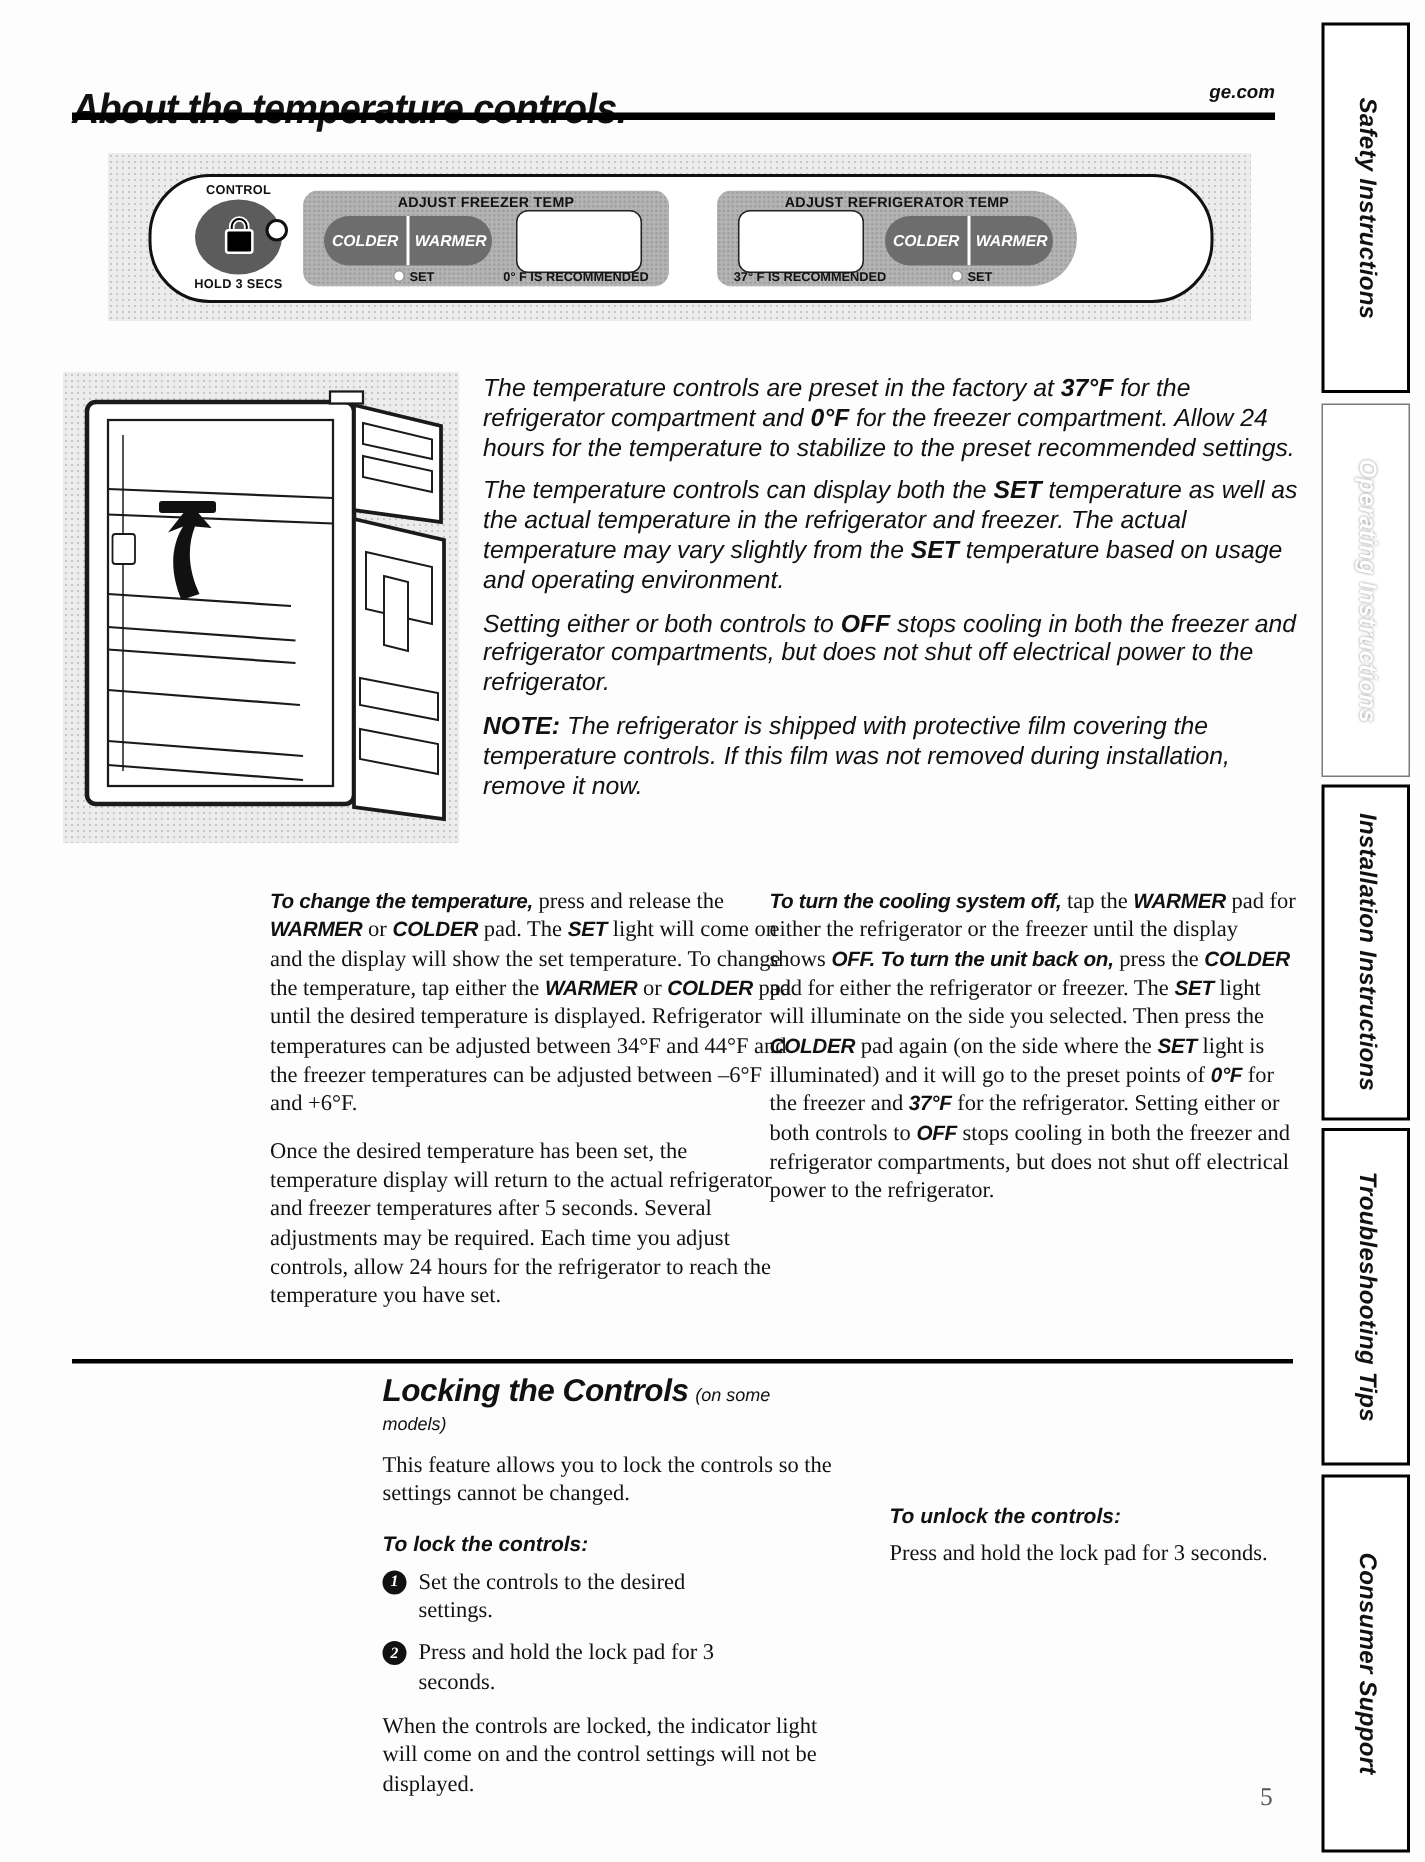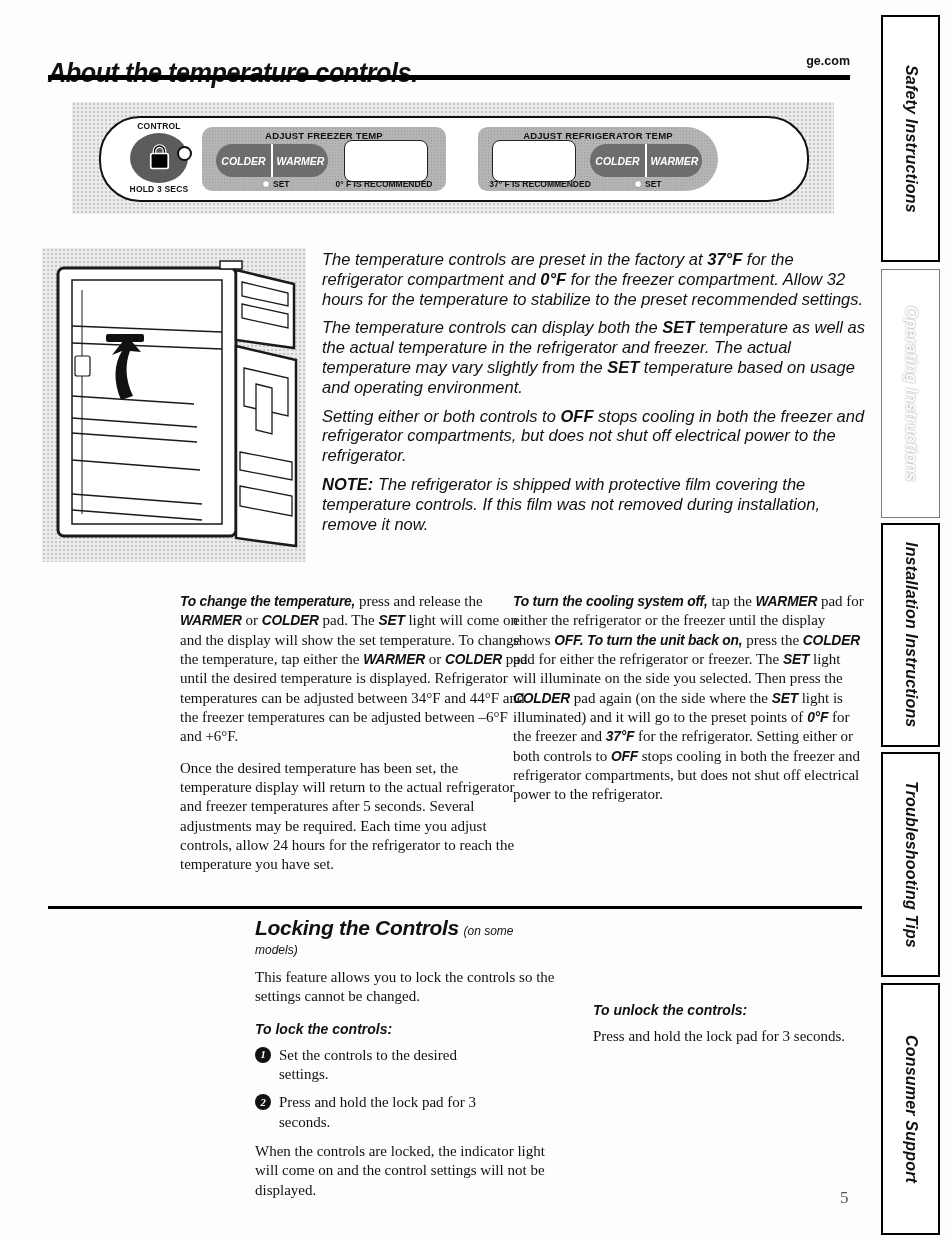--- a/index.html
+++ b/index.html
@@ -12,21 +12,21 @@
   .abs{position:absolute;}
 
   
   .page-title{
     left:48px;top:38px;width:640px;
     font-size:28px;font-weight:700;font-style:italic;letter-spacing:-.5px;
     transform:scaleX(.9);transform-origin:left center;white-space:nowrap;
   }
   .site-link{
     left:48px;top:54px;width:802px;text-align:right;
-    font-size:12.5px;font-weight:700;
+    font-size:12.5px;font-weight:700;font-style:italic;
   }
   .title-rule{left:48px;top:75px;width:802px;height:4.5px;background:#000;}
 
   
   .stipple-light{
     background-color:#ececec;
     background-image:radial-gradient(#c7c7c7 .8px,transparent .9px);
     background-size:4px 4px;
   }
   .stipple-mid{
@@ -212,21 +212,21 @@
       <polygon points="194,98 254,112 254,298 194,290" stroke-width="2.5"></polygon>
       <polygon points="202,120 246,130 246,168 202,158" stroke-width="1.3"></polygon>
       <polygon points="214,136 230,140 230,186 214,182" stroke-width="1.3"></polygon>
       <polygon points="198,204 250,214 250,232 198,222" stroke-width="1.3"></polygon>
       <polygon points="198,238 250,248 250,268 198,258" stroke-width="1.3"></polygon>
     </g>
   </svg>
 </div>
 
 <div class="abs intro">
-  <p><span>The temperature controls are preset in the factory at </span><span class="kw">37°F</span><span> for the refrigerator compartment and </span><span class="kw">0°F</span><span> for the freezer compartment. Allow 32 hours for the temperature to stabilize to the preset recommended settings.</span></p>
+  <p><span>The temperature controls are preset in the factory at </span><span class="kw">37°F</span><span> for the refrigerator compartment and </span><span class="kw">0°F</span><span> for the freezer compartment. Allow 24 hours for the temperature to stabilize to the preset recommended settings.</span></p>
   <p><span>The temperature controls can display both the </span><span class="kw">SET</span><span> temperature as well as the actual temperature in the refrigerator and freezer. The actual temperature may vary slightly from the </span><span class="kw">SET</span><span> temperature based on usage and operating environment.</span></p>
   <p><span>Setting either or both controls to </span><span class="kw">OFF</span><span> stops cooling in both the freezer and refrigerator compartments, but does not shut off electrical power to the refrigerator.</span></p>
   <p><span class="kw">NOTE:</span><span> The refrigerator is shipped with protective film covering the temperature controls. If this film was not removed during installation, remove it now.</span></p>
 </div>
 
 <div class="abs col-left body-serif">
   <p><span class="kw">To change the temperature,</span><span> press and release the </span><span class="kw">WARMER</span><span> or </span><span class="kw">COLDER</span><span> pad. The </span><span class="kw">SET</span><span> light will come on and the display will show the set temperature. To change the temperature, tap either the </span><span class="kw">WARMER</span><span> or </span><span class="kw">COLDER</span><span> pad until the desired temperature is displayed. Refrigerator temperatures can be adjusted between 34°F and 44°F and the freezer temperatures can be adjusted between –6°F and +6°F.</span></p>
   <p><span>Once the desired temperature has been set, the temperature display will return to the actual refrigerator and freezer temperatures after 5 seconds. Several adjustments may be required. Each time you adjust controls, allow 24 hours for the refrigerator to reach the temperature you have set.</span></p>
 </div>
 <div class="abs col-right body-serif">

